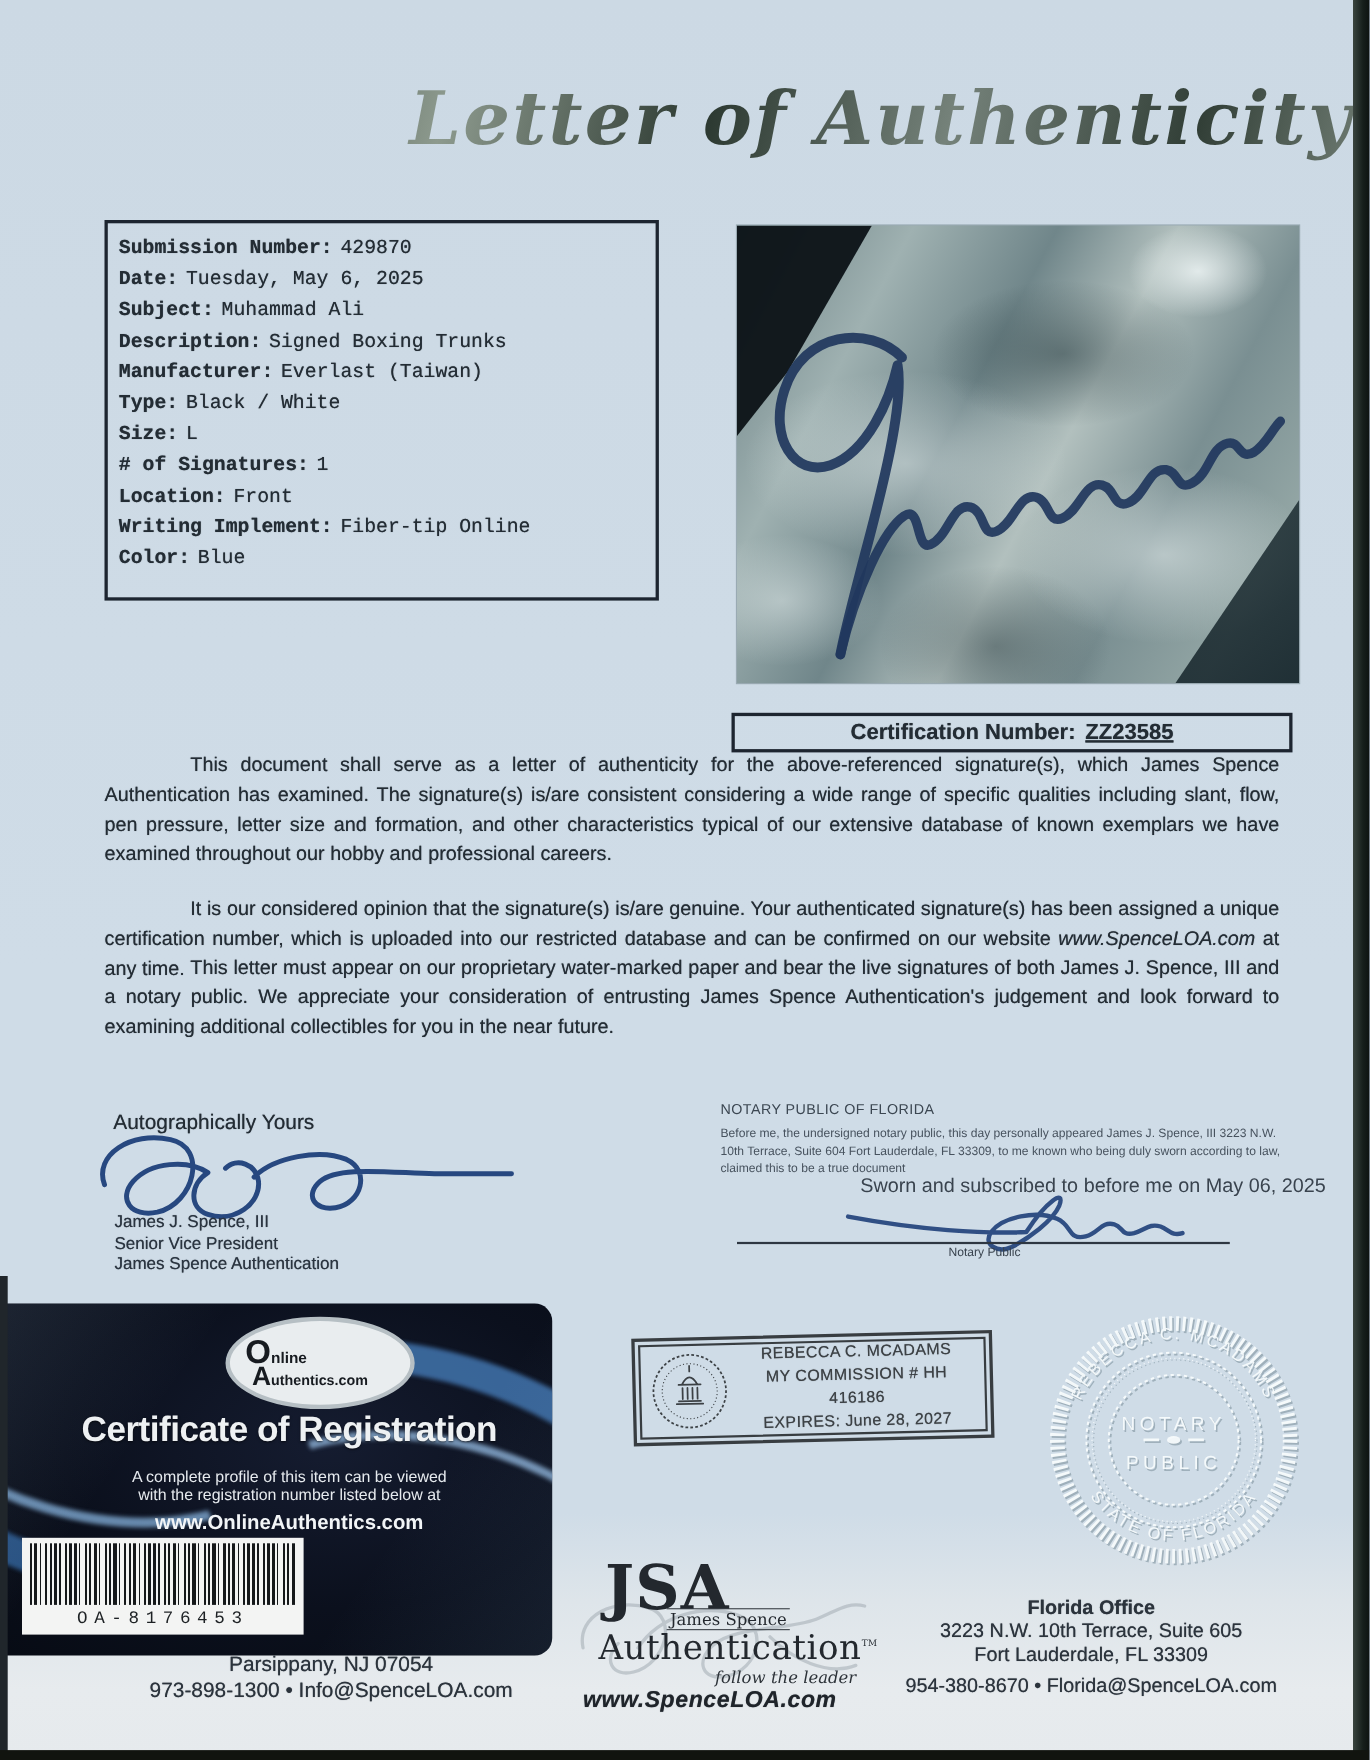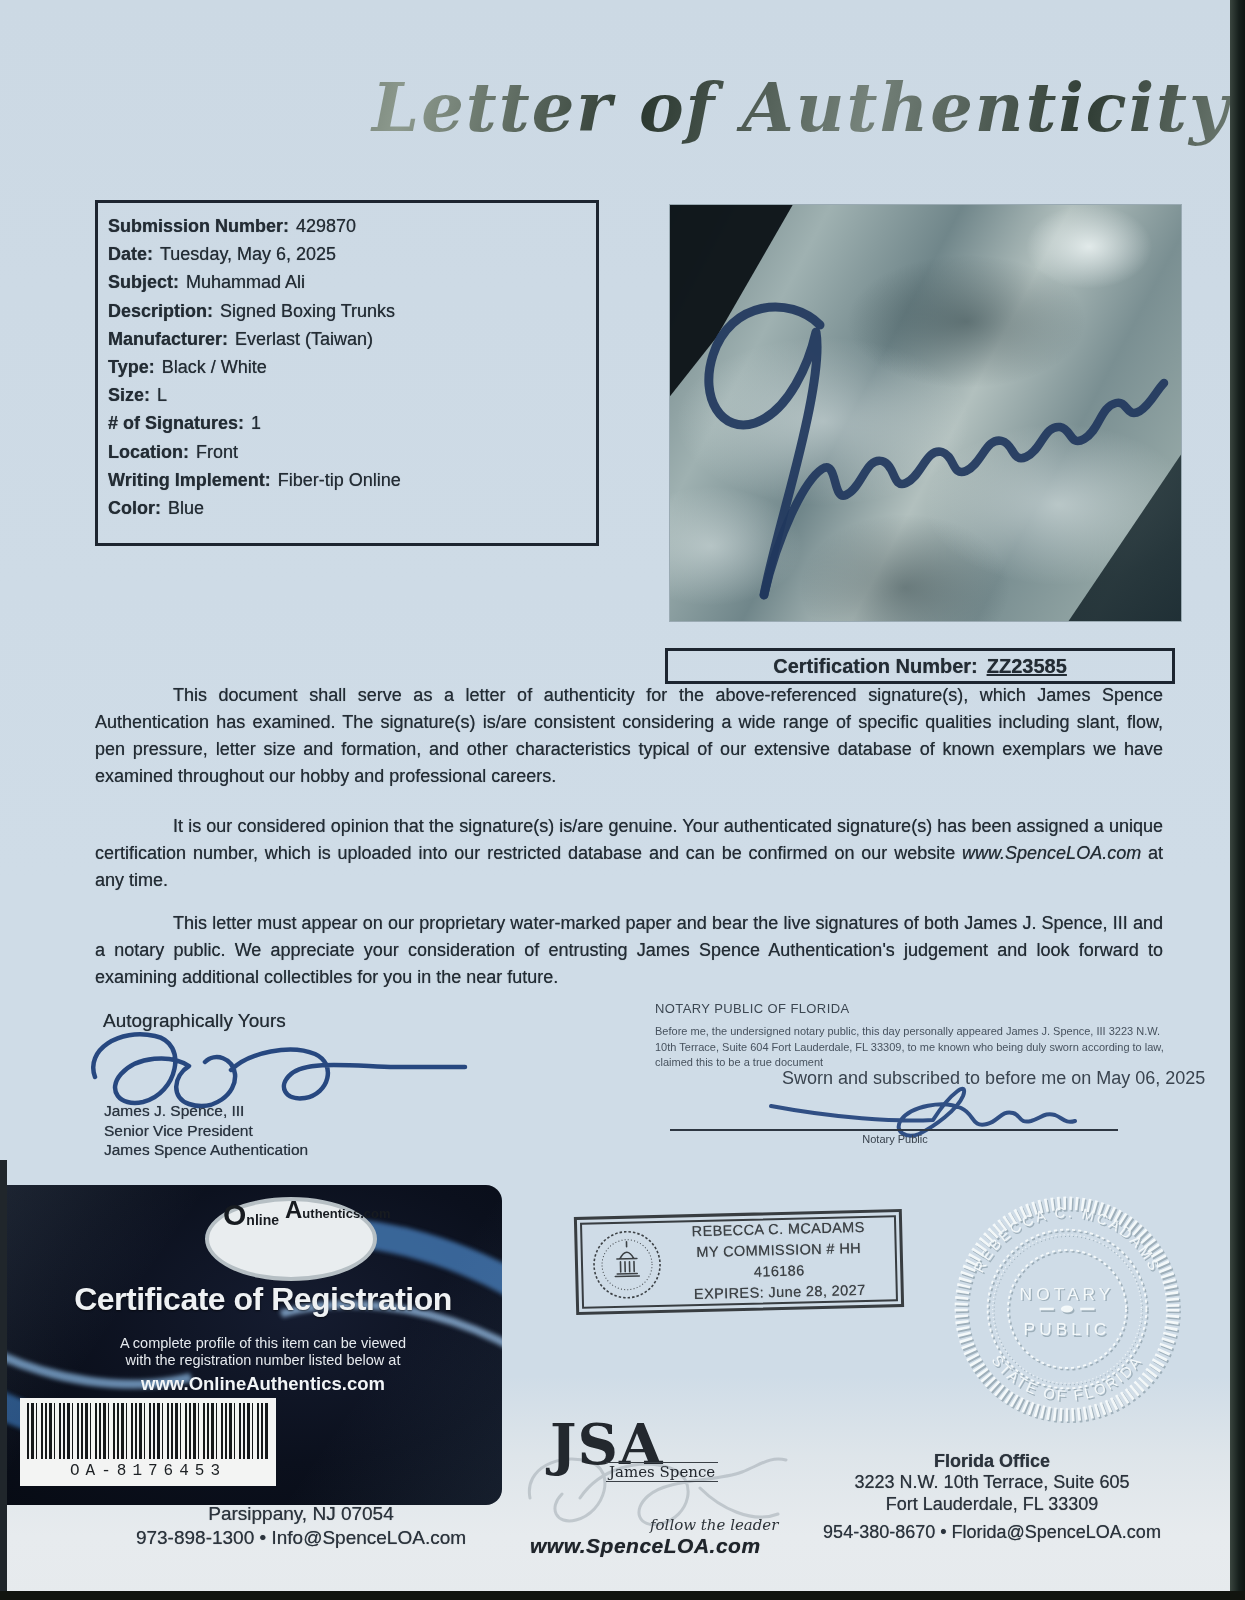--- a/index.html
+++ b/index.html
@@ -18,21 +18,21 @@
   
   .title { position:absolute; top:68px; left:0; width:1230px; text-align:right;
     font-family:"DejaVu Serif", serif; font-style:italic; font-weight:bold;
     font-size:67px; letter-spacing:2px;
     background:linear-gradient(104deg,#84917f 0%, #38453c 16%, #8d9a8e 33%, #2b3830 52%, #75827a 70%, #313e36 88%, #6b786f 100%);
     -webkit-background-clip:text; background-clip:text; color:transparent; }
 
   
   .details-box { position:absolute; left:95px; top:200px; width:478px; height:322px;
     border:3px solid #1d2530; padding:9px 10px; font-size:18px; }
-  .detail-row { line-height:28.2px; white-space:nowrap; }
+  .detail-row { line-height:28.2px; white-space:nowrap;font-family:Liberation Mono, monospace; }
   .detail-row .lbl { font-weight:bold; }
   .detail-row .val { margin-left:7px; }
 
   
   .photo { position:absolute; left:670px; top:205px; width:511px; height:416px;
     background:
       radial-gradient(90px 60px at 82% 10%, rgba(237,244,244,.85), transparent 70%),
       radial-gradient(170px 95px at 58% 28%, rgba(48,68,72,.55), transparent 70%),
       radial-gradient(210px 120px at 30% 52%, rgba(233,241,241,.5), transparent 70%),
       radial-gradient(190px 115px at 76% 72%, rgba(224,233,233,.6), transparent 70%),
@@ -46,21 +46,21 @@
     clip-path:polygon(100% 60%, 100% 100%, 78% 100%); }
   .photo svg { position:absolute; inset:0; width:100%; height:100%; }
 
   
   .cert-bar { position:absolute; left:665px; top:648px; width:504px; height:30px;
     border:3px solid #1d2530; text-align:center; line-height:30px;
     font-size:20px; font-weight:bold; }
   .cert-num { margin-left:9px; text-decoration:underline; }
   .para { position:absolute; left:95px; width:1068px; margin:0; font-size:18px;
     line-height:27px; text-align:justify; text-indent:78px; }
-  .p1 { top:682px; } .p2 { top:813px; } .p3 { top:910px; }
+  .p1 { top:682px; } .p2 { top:813px; } .p3 { top:866px; }
   .site-italic { font-style:italic; }
 
   
   .salutation { position:absolute; left:103px; top:1010px; font-size:19px; }
   .sig-james { position:absolute; left:85px; top:1022px; width:392px; height:100px; }
   .signatory-block { position:absolute; left:104px; top:1101px; font-size:15.5px; line-height:19.5px; color:#2a3440; }
 
   
   .notary-heading { position:absolute; left:655px; top:1001px; font-size:13px; letter-spacing:.4px; color:#3c4752; }
   .notary-statement { position:absolute; left:655px; top:1024px; width:516px; font-size:11px; line-height:15.5px; color:#47525e; }
@@ -73,21 +73,21 @@
   .card { position:absolute; left:-10px; top:1185px; width:512px; height:320px; border-radius:16px; overflow:hidden;
     background:radial-gradient(ellipse at 60% 40%, #151c30 0%, #0b101d 55%, #070b14 100%);
     color:#e9edf0; }
   .sw { position:absolute; border:28px solid transparent; border-radius:50%; filter:blur(2px); }
   .sw1 { top:-180px; left:-210px; width:570px; height:380px; border-bottom-color:#2f5f96; transform:rotate(22deg); opacity:.85; }
   .sw2 { top:-150px; left:-175px; width:480px; height:320px; border-width:9px; border-bottom-color:#7fa9d2; transform:rotate(24deg); opacity:.8; }
   .sw3 { bottom:-170px; right:-190px; width:570px; height:390px; border-top-color:#3f6fa6; transform:rotate(20deg); opacity:.9; }
   .sw4 { bottom:-145px; right:-160px; width:480px; height:320px; border-width:8px; border-top-color:#8fb4da; transform:rotate(22deg); opacity:.8; }
   .card-sheen { position:absolute; inset:0; background:linear-gradient(125deg, rgba(160,190,220,.14) 0%, transparent 30%, transparent 70%, rgba(120,160,200,.12) 100%); }
   .card-oval { position:absolute; left:215px; top:12px; width:172px; height:84px; border-radius:50%;
-    background:#e9edef; border:4px solid #b6bfc4; display:flex; flex-direction:row; 
+    background:#e9edef; border:4px solid #b6bfc4; display:flex; flex-direction:column; justify-content:center;
     color:#171b20; padding-left:14px; box-sizing:border-box; }
   .logo-line { display:block; font-weight:bold; line-height:.9; }
   .logo-line1 { font-size:14px; }
   .logo-line1::first-letter { font-size:30px; }
   .logo-line2 { font-size:13px; margin-left:6px; margin-top:-2px; }
   .logo-line2::first-letter { font-size:24px; }
   .card-heading { position:absolute; left:0; top:96px; width:100%; padding-left:34px; box-sizing:border-box; text-align:center;
     font-size:32px; font-weight:bold; letter-spacing:-.5px; color:#eef1f3; text-shadow:0 1px 2px rgba(0,0,0,.6); }
   .card-note { position:absolute; left:0; width:100%; padding-left:34px; box-sizing:border-box; text-align:center;
     font-size:14.5px; color:#e6eaee; }
@@ -248,20 +248,21 @@
       <use href="#sealArt" style="color:#f7fbfc; opacity:.95"></use>
     </svg>
   </div>
 
   <div class="jsa">
     <svg class="jsa-watermark" viewBox="0 0 290 130">
       <path d="M 10 70 C 4 40, 40 24, 70 34 C 96 42, 86 84, 56 92 C 36 97, 28 80, 42 66 M 60 70 C 80 40, 120 30, 150 40 C 180 50, 170 90, 140 96 C 118 100, 112 82, 128 68 C 148 50, 196 54, 222 44 C 240 37, 250 28, 266 32 M 180 60 C 200 80, 232 96, 258 86" fill="none" stroke="#a2abb2" stroke-width="3" stroke-linecap="round" opacity=".55"></path>
     </svg>
     <div class="jsa-acronym">JSA</div>
     <div class="jsa-small">James Spence</div>
+    <div class="jsa-large"><span>Authentication</span><span class="jsa-tm">TM</span></div>
     <div class="jsa-tagline">follow the leader</div>
     <div class="jsa-site scan">www.SpenceLOA.com</div>
   </div>
 
   <div class="nj scan">
     <div class="nj-line1">Parsippany, NJ 07054</div>
     <div class="nj-line2">973-898-1300 • Info@SpenceLOA.com</div>
   </div>
 
   <div class="fl scan">

